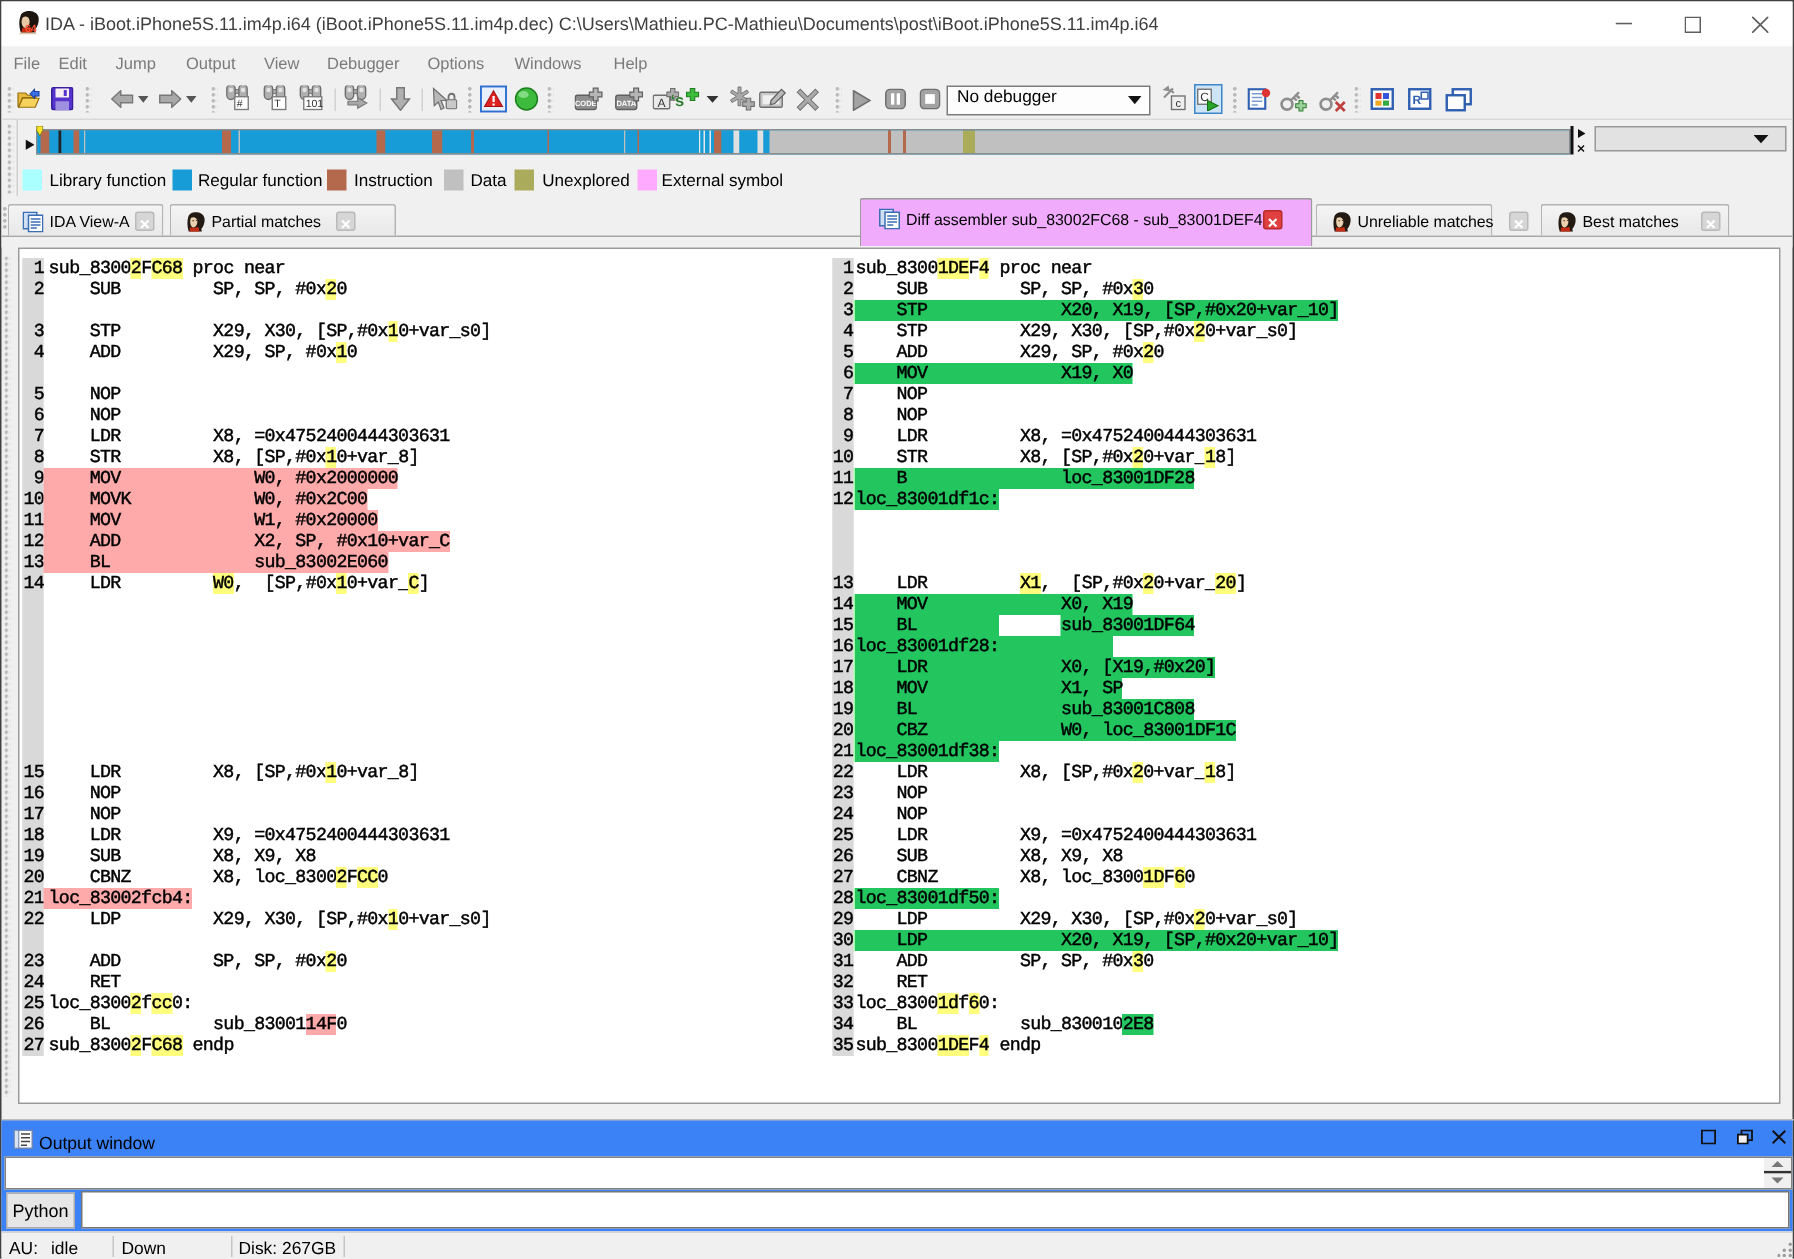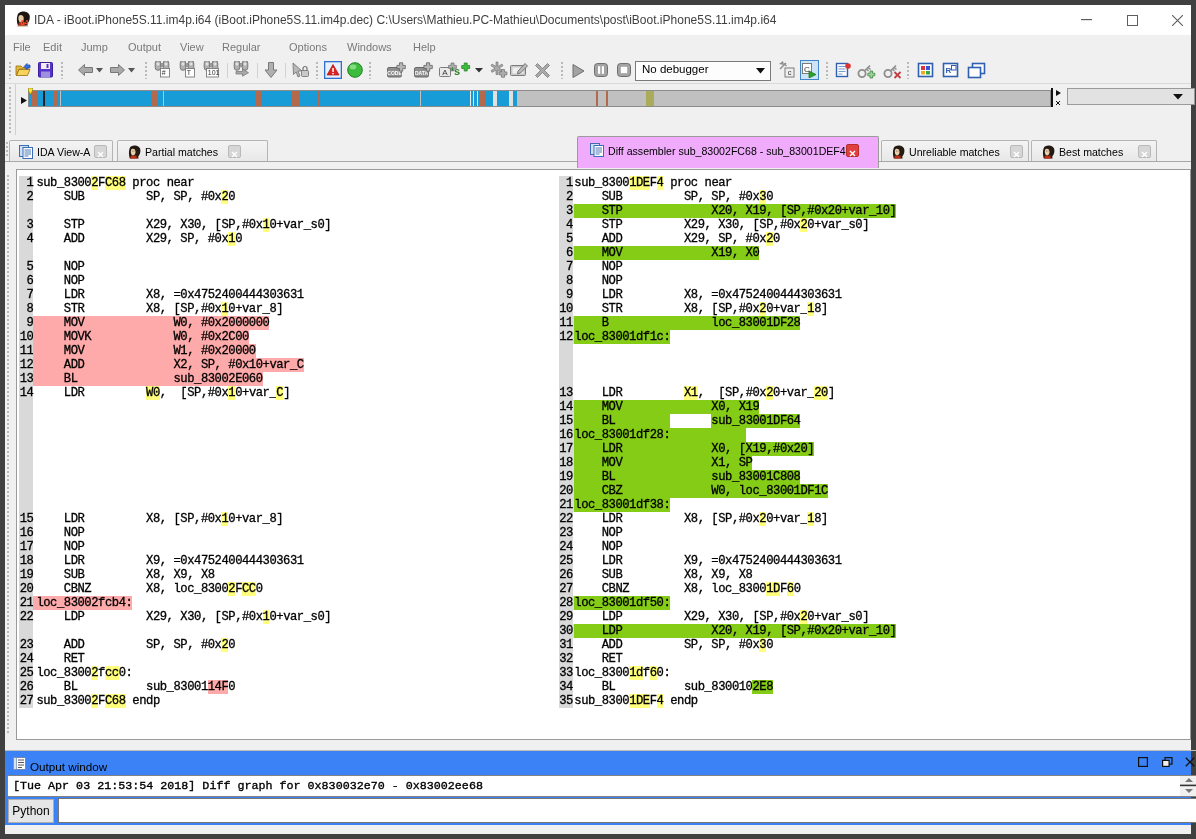--- a/index.html
+++ b/index.html
@@ -1,16 +1,16 @@
 <!DOCTYPE html>
 <html><head><meta charset="utf-8"><style>
 *{margin:0;padding:0;box-sizing:border-box}
 html,body{width:1196px;height:839px;background:#f0f0f0;font-family:"Liberation Sans",sans-serif;overflow:hidden}
 .abs{position:absolute}
-#win{position:absolute;left:0;top:0;width:1196px;height:839px;border:5px solid #404040;background:#f0f0f0}
+#win{position:absolute;left:0;top:0;width:1196px;height:839px;border:1px solid #404040;background:#f0f0f0}
 #title{position:absolute;left:0;top:0;width:100%;height:30px;background:#fff}
 #title .t{position:absolute;left:29px;top:8px;font-size:12px;color:#3f3f3f;white-space:nowrap}
 #menu{position:absolute;left:0;top:30px;width:100%;height:22px;background:#f0f0f0}
 #menu span{position:absolute;top:6px;font-size:11px;color:#7a7a7a}
 #toolbar{position:absolute;left:0;top:52px;width:100%;height:26px;background:#f0f0f0}
 #navrow{position:absolute;left:0;top:78px;width:100%;height:52px;background:#f0f0f0;border-top:1px solid #d9d9d9}
 #band{position:absolute;left:23px;top:6px;width:1023px;height:17px;background:#189cd8;border:1px solid #8b8b8b}
 #legend{position:absolute;left:0;top:33px;width:100%;height:19px}
 #legend .sw{position:absolute;top:0;width:13px;height:14px}
 #legend .lb{position:absolute;top:2px;font-size:11.4px;color:#000}
@@ -22,21 +22,21 @@
 .tab.act .tx{top:8px}
 #code{position:absolute;left:11px;top:164px;width:1175px;height:571px;background:#fff;border:1px solid #9a9a9a}
 .gut{position:absolute;top:5.5px;width:14.4px;height:532px;background:#d9d9d9}
 pre{position:absolute;top:5.5px;margin:0;font-family:"Liberation Mono",monospace;font-size:12.2px;line-height:14px;color:#000;white-space:pre;-webkit-text-stroke:0.3px #000;letter-spacing:-0.46px}
 pre b{display:inline-block;width:14.4px;height:14px;text-align:right;font-weight:normal;vertical-align:top;background:#d9d9d9}
 pre i{display:inline-block;width:3px;height:14px;font-style:normal;vertical-align:top}
 pre.rt i{width:1.4px}
 y{background:#ffff7d}
 rr,gg{display:inline-block;height:14px;vertical-align:top}
 rr{background:#ffaaaa}
-gg{background:#84cc16}
+gg{background:#22c55e}
 i.r{background:#ffaaaa}
 i.g{background:#aaffaa}
 #outwin{position:absolute;left:0;top:745px;width:100%;height:75px;background:#3b82f6}
 #outwin .cap{position:absolute;left:25px;top:9.5px;font-size:11.7px;color:#000}
 #log{position:absolute;left:2px;top:25px;width:1192px;height:22px;background:#fff;border:1px solid #828282}
 #log .tx{position:absolute;left:5px;top:3px;font-family:"Liberation Mono",monospace;font-size:11.7px;color:#000;white-space:pre;-webkit-text-stroke:0.35px #000}
 #pybtn{position:absolute;left:3px;top:49px;width:46px;height:24px;background:#e6e6e6;border:1px solid #aeaeae;font-size:12px;color:#000;text-align:center;line-height:22px}
 #pyin{position:absolute;left:53px;top:48px;width:1139px;height:25px;background:#fff;border:1px solid #767676}
 #status{position:absolute;left:0;top:820px;width:100%;height:19px;background:#f0f0f0;border-top:1px solid #d4d4d4}
 #status span{position:absolute;top:4px;font-size:11.6px;color:#000}
@@ -62,21 +62,21 @@
 <svg class="abs" style="left:1167px;top:10px" width="11" height="11" viewBox="0 0 11 11">
         <path d="M0 0 L11 11 M11 0 L0 11" stroke="#5e5e5e" stroke-width="1.1"></path>
       </svg>
 </div>
 <div id="menu">
 <span style="left:8px">File</span>
 <span style="left:38px">Edit</span>
 <span style="left:76px">Jump</span>
 <span style="left:123px">Output</span>
 <span style="left:175px">View</span>
-<span style="left:217px">Regular</span>
+<span style="left:217px">Debugger</span>
 <span style="left:284px">Options</span>
 <span style="left:342px">Windows</span>
 <span style="left:408px">Help</span>
 </div>
 <div id="toolbar">
       <div class="grip" style="left:4px;top:5px;height:17px"></div>
 <svg class="abs" style="left:10px;top:5px" width="16" height="16" viewBox="0 0 16 16">
         <path d="M1 4 L6 4 L7.5 5.5 L13 5.5 L13 7 L4 7 L1.5 13.5 L1 13Z" fill="#e8b93c" stroke="#96700e" stroke-width="0.8"></path>
         <path d="M4 7.5 L15 7.5 L12.5 13.5 L1.5 13.5Z" fill="#f7d35e" stroke="#96700e" stroke-width="0.8"></path>
         <path d="M9 4.5 L12 1.5 L12 3 L15 3 L15 6 L12 6 L12 7.5Z" fill="#3a6fe8" stroke="#1c3f9e" stroke-width="0.7"></path>
@@ -316,20 +316,34 @@
 <svg class="abs" style="left:1050px;top:6px" width="6" height="6" viewBox="0 0 6 6">
         <path d="M1 0 L6 3 L1 6Z" fill="#111"></path>
       </svg>
 <svg class="abs" style="left:1050px;top:16px" width="6" height="6" viewBox="0 0 6 6">
         <path d="M1 1 L5 5 M5 1 L1 5" stroke="#111" stroke-width="1"></path>
       </svg>
 <div class="abs" style="left:1062px;top:4px;width:128px;height:17px;background:#e2e2e2;border:1px solid #9a9a9a"></div>
 <svg class="abs" style="left:1168px;top:10px" width="10" height="6" viewBox="0 0 10 6">
         <path d="M0 0 L10 0 L5 5.5Z" fill="#111"></path>
       </svg>
+<div id="legend">
+        <div class="sw" style="left:14px;background:#aaffff"></div>
+        <div class="lb" style="left:32px">Library function</div>
+        <div class="sw" style="left:113.8px;background:#189cd8"></div>
+        <div class="lb" style="left:131px">Regular function</div>
+        <div class="sw" style="left:217px;background:#b5694c"></div>
+        <div class="lb" style="left:235px">Instruction</div>
+        <div class="sw" style="left:295px;background:#c0c0c0"></div>
+        <div class="lb" style="left:312.7px">Data</div>
+        <div class="sw" style="left:342px;background:#abab5c"></div>
+        <div class="lb" style="left:360.5px">Unexplored</div>
+        <div class="sw" style="left:423.7px;background:#ffaaff"></div>
+        <div class="lb" style="left:440px">External symbol</div>
+      </div>
     </div>
 <div id="tabs">
       <div class="line"></div>
 <div class="grip" style="left:1px;top:7px;height:16px"></div>
 <div class="tab" style="left:4px;width:104px">
         <svg width="14" height="14" viewBox="0 0 14 14" class="abs" style="left:9px;top:4px">
           <rect x="0.5" y="0.5" width="9" height="11" fill="#cfe0f4" stroke="#3b6db4"></rect>
           <rect x="4" y="2.5" width="9.5" height="11" fill="#fdfdfd" stroke="#3b6db4"></rect>
           <path d="M5.5 5 h6.5 M5.5 7 h6.5 M5.5 9 h6.5 M5.5 11 h4" stroke="#3b6db4" stroke-width="0.9"></path>
         </svg>
@@ -354,21 +368,21 @@
         <svg width="14" height="14" viewBox="0 0 14 14" class="abs" style="left:12px;top:6px">
           <rect x="0.5" y="0.5" width="9" height="11" fill="#cfe0f4" stroke="#3b6db4"></rect>
           <rect x="4" y="2.5" width="9.5" height="11" fill="#fdfdfd" stroke="#3b6db4"></rect>
           <path d="M5.5 5 h6.5 M5.5 7 h6.5 M5.5 9 h6.5 M5.5 11 h4" stroke="#3b6db4" stroke-width="0.9"></path>
         </svg>
         <span class="tx" style="left:30px">Diff assembler sub_83002FC68 - sub_83001DEF4</span>
         <div class="abs" style="left:268px;top:7px;width:13px;height:13px;background:#e14040;border:1px solid #b82b2b;border-radius:2px"><svg width="11" height="11" viewBox="0 0 11 11" style="margin:0 0 0 0">
             <path d="M3 3 L8 8 M8 3 L3 8" stroke="#fff" stroke-width="1.4"></path>
           </svg></div>
       </div>
-<div class="tab" style="left:876px;width:148px">
+<div class="tab" style="left:876px;width:118px">
         <svg width="15" height="14" viewBox="0 0 15 14" class="abs" style="left:9px;top:4px">
           <path d="M2.6 3.4 C3.2 1 6 0.2 8.4 0.5 C11.4 0.9 13.2 2.6 13.4 5 C13.6 7.6 12.6 10.2 11.2 11.6 L11.6 13.4 L2.8 13.4 C1.8 10.2 1.6 6.2 2.6 3.4Z" fill="#231a13"></path>
           <path d="M4.4 4.2 C6.2 3.2 8.2 4 8.5 6.2 C8.8 8.2 7.8 10.3 6.3 10.6 C4.8 10.8 3.7 8.7 3.8 6.6 C3.9 5.4 4.1 4.6 4.4 4.2Z" fill="#ead0ae"></path>
           <path d="M3.2 13.4 L10 13.4 L9.2 10.2 C7.2 11.2 5.2 11 4 10.3 Z" fill="#c62c12"></path>
           <path d="M5.2 6.1 l1.2 0 M7.6 6 l0.9 0" stroke="#5a3d28" stroke-width="0.7"></path>
         </svg>
         <span class="tx" style="left:27px">Unreliable matches</span>
         <div class="abs" style="left:128px;top:4px;width:13px;height:13px;background:#d6d6d6;border:1px solid #b9b9b9;border-radius:2px"><svg width="11" height="11" viewBox="0 0 11 11">
             <path d="M3 3 L8 8 M8 3 L3 8" stroke="#fff" stroke-width="1.4"></path>
           </svg></div>
@@ -479,22 +493,38 @@
         <rect x="0.6" y="0.6" width="8.8" height="8.8" fill="none" stroke="#111" stroke-width="1.2"></rect>
       </svg>
 <svg class="abs" style="left:1157px;top:7px" width="11" height="10" viewBox="0 0 11 10">
         <rect x="3" y="0.6" width="7" height="6.5" fill="none" stroke="#111" stroke-width="1.2"></rect>
         <rect x="0.6" y="3.4" width="6.5" height="6" fill="#f0f0f0" stroke="#111" stroke-width="1.2"></rect>
       </svg>
 <svg class="abs" style="left:1180px;top:7px" width="10" height="10" viewBox="0 0 10 10">
         <path d="M0.8 0.8 L9.2 9.2 M9.2 0.8 L0.8 9.2" stroke="#111" stroke-width="1.3"></path>
       </svg>
 <div id="log">
-        <div class="tx">[Tue Apr 03 21:53:54 2018] Diff graph for 0x830032e70 - 0x83002ee68</div>
         <div class="abs" style="left:1172px;top:0;width:18px;height:20px;background:#f0f0f0"><svg width="18" height="20" viewBox="0 0 18 20">
             <path d="M5 6 L9 2 L13 6Z" fill="#777"></path>
             <rect x="0" y="8.6" width="18" height="1.6" fill="#333"></rect>
             <path d="M5 13 L9 17 L13 13Z" fill="#777"></path>
           </svg></div>
       </div>
 <div id="pybtn">Python</div>
 <div id="pyin"></div>
 </div>
+<div id="status">
+<span style="left:5px">AU:</span>
+      <span style="left:33px">idle</span>
+<div class="sep" style="left:74px"></div>
+<span style="left:80px">Down</span>
+<div class="sep" style="left:153px"></div>
+<span style="left:158px">Disk: 267GB</span>
+<div class="sep" style="left:228px"></div>
+<svg class="abs" style="left:1184px;top:6px" width="10" height="10" viewBox="0 0 10 10">
+        <circle cx="8.5" cy="1.5" r="1.1" fill="#9a9a9a"></circle>
+        <circle cx="8.5" cy="5.5" r="1.1" fill="#9a9a9a"></circle>
+        <circle cx="8.5" cy="9" r="1.1" fill="#9a9a9a"></circle>
+        <circle cx="4.5" cy="5.5" r="1.1" fill="#9a9a9a"></circle>
+        <circle cx="4.5" cy="9" r="1.1" fill="#9a9a9a"></circle>
+        <circle cx="0.8" cy="9" r="1.1" fill="#9a9a9a"></circle>
+      </svg>
+</div>
 </div>
 </body></html>

